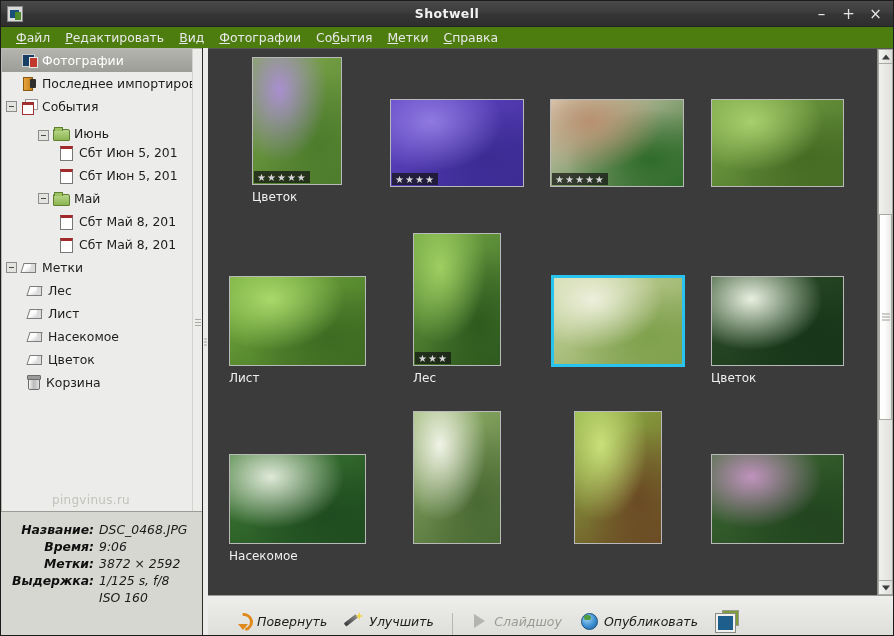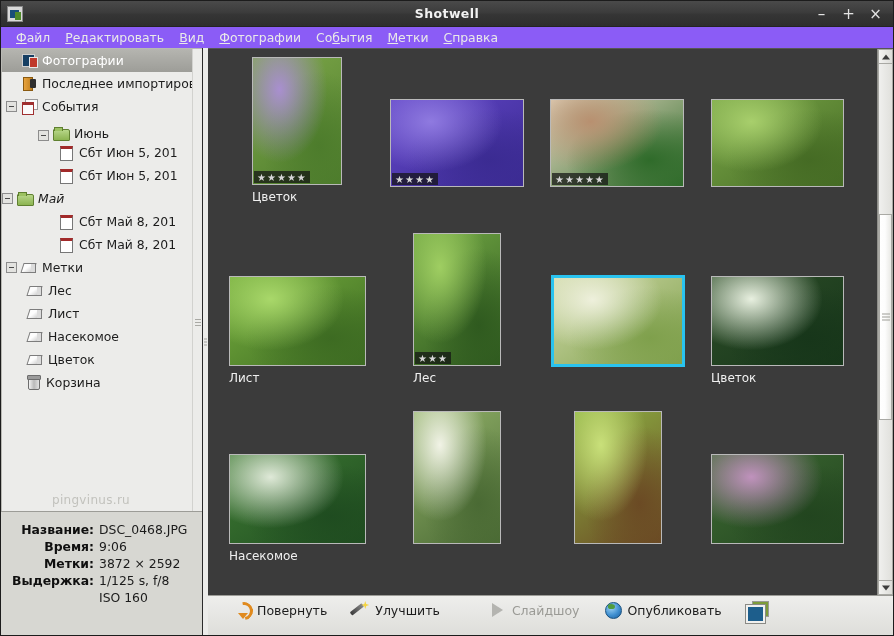--- a/index.html
+++ b/index.html
@@ -51,21 +51,21 @@
     gap: 14px; padding-right: 11px; z-index: 2;
   }
   .tb-btn {
     color: #e3e3e3; font-size: 15px; line-height: 14px;
     width: 13px; text-align: center; cursor: default;
   }
 
   
   .menubar {
     height: 21px; flex: 0 0 21px;
-    background: #8b5cf6;
+    background: #4d7c0f;
     display: flex; align-items: center;
     padding-left: 8px; gap: 1px;
   }
   .menuitem {
     font-size: 12.4px; color: #e9e9e9;
     padding: 2px 7px 2px 7px;
     cursor: default;
   }
   .menuitem u { text-decoration: underline; }
 
@@ -205,21 +205,21 @@
     width:3px; height:7px;
   }
   .splitter-grip i { display:block; height:1px; background:#a0a09b; margin-bottom:2px; }
 
   
   .infopanel {
     flex: 0 0 124px; height: 124px;
     background: #d7d7d2;
     border-top: 1px solid #9c9c97;
     padding: 10px 8px 6px 0;
-    font-size: 12.4px; color: #1b1b1b;
+    font-size: 12.4px; color: #1b1b1b; font-style: italic;
   }
   .info-row { display: flex; margin-bottom: 2px; }
   .info-key {
     width: 98px; flex: 0 0 98px; text-align: right;
     font-weight: bold; padding-right: 5px; color: #0f0f0f;
   }
   .info-val { color: #1b1b1b; white-space: nowrap; overflow: hidden; }
 
   
   .content-col {
@@ -297,22 +297,22 @@
     position:absolute; left:50%; top:50%; transform:translate(-50%,-50%);
     width:8px; height:7px;
   }
   .sb-grip i { display:block; height:1px; background:#9d9d98; margin-bottom:2px; }
 
   
   .toolbar {
     flex: 0 0 40px; height: 40px;
     background: linear-gradient(to bottom,#eeeeec,#dededa);
     border-top: 1px solid #9c9c97;
-    display: flex; align-items: flex-start;
-    padding-left: 16px; gap: 6px;
+    display: flex; align-items: flex-end;
+    padding-left: 16px; gap: 0; font-style: italic;
   }
   .tool {
     display: flex; align-items: center; gap: 6px;
     padding: 4px 8px; font-size: 12.5px; color: #1c1c1c;
     cursor: default; border: 1px solid transparent; border-radius: 3px;
   }
   .tool.disabled { color: #9a9a95; }
   .tsep {
     width: 1px; height: 22px; background: #b6b6b1; margin: 0 9px;
   }
@@ -421,21 +421,21 @@
               <span class="row-label">Июнь</span>
             </div>
             <div class="row" style="padding-left: 56px;">
               <span class="ico ico-day"></span>
               <span class="row-label">Сбт Июн 5, 201</span>
             </div>
             <div class="row" style="padding-left: 56px;">
               <span class="ico ico-day"></span>
               <span class="row-label">Сбт Июн 5, 201</span>
             </div>
-            <div class="row" style=" font-style: italic;">
+            <div class="row" style="padding-left: 36px;">
               <span class="expander"></span>
               <span class="ico ico-folder"></span>
               <span class="row-label">Май</span>
             </div>
             <div class="row" style="padding-left: 56px;">
               <span class="ico ico-day"></span>
               <span class="row-label">Сбт Май 8, 201</span>
             </div>
             <div class="row" style="padding-left: 56px;">
               <span class="ico ico-day"></span>

